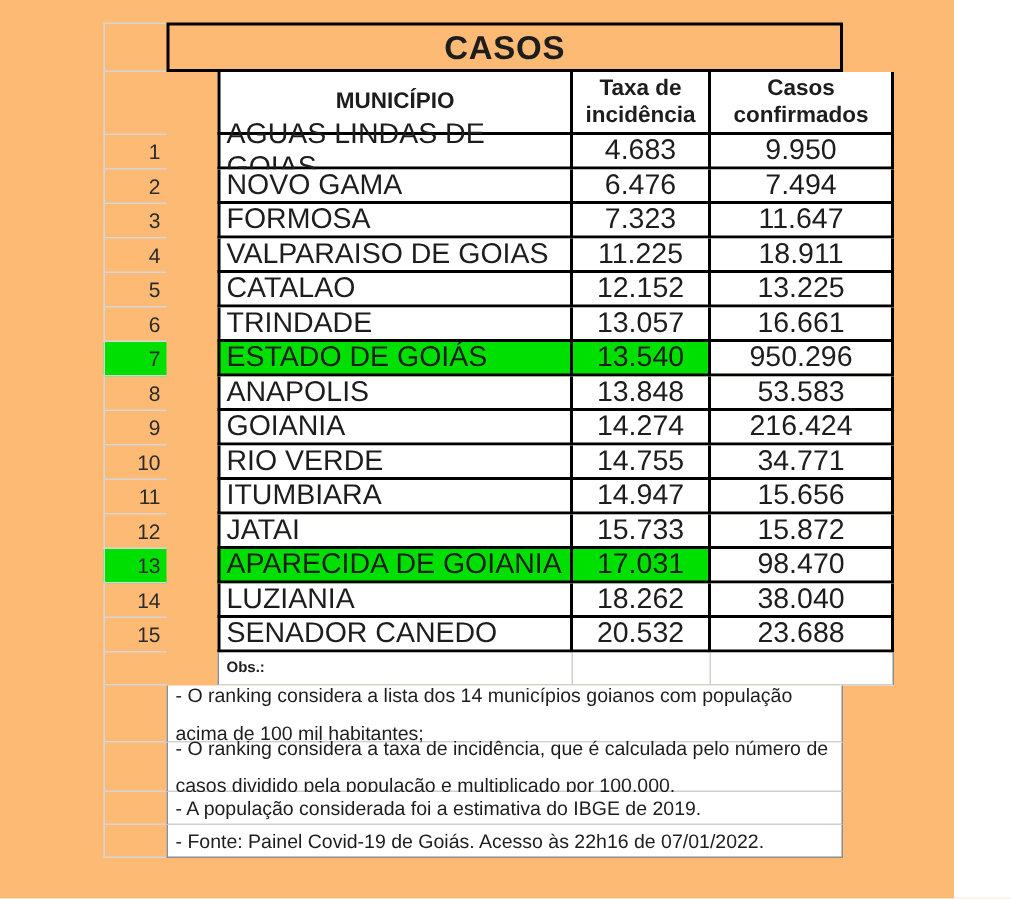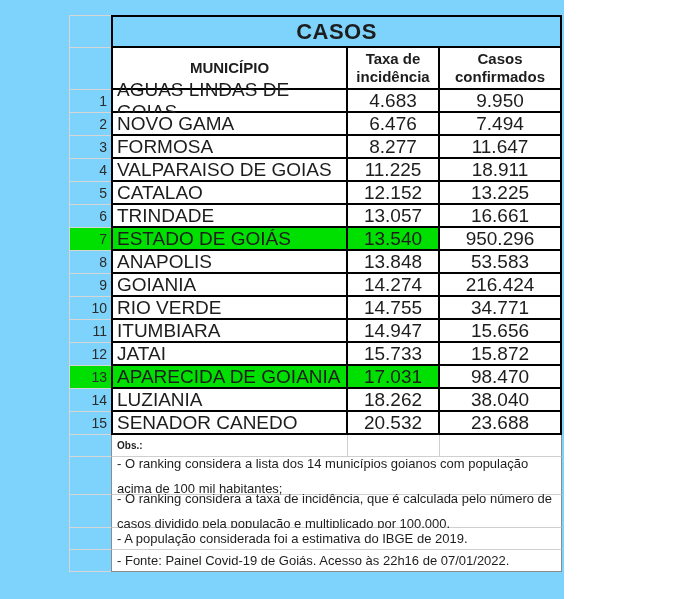--- a/index.html
+++ b/index.html
@@ -1,17 +1,17 @@
 <!DOCTYPE html>
 <html style="--hl: #00e000; --tborder: #000000; --grid: #d6d6d6; --nborder: #8c8c8c; --nsep: #cfcfcf; --text: #1d1d1d;"><head>
 <meta charset="utf-8">
 <style>
   html,body{margin:0;padding:0;background:#fff;}
   .canvas{
-    position:relative;width:564px;height:599px;background:#7dd3fc;overflow:hidden;
+    position:relative;width:636px;height:599px;background:#fdba74;overflow:hidden;
     font-family:"Liberation Sans", sans-serif;color:var(--text,#1d1d1d);
   }
   .sheet{position:absolute;left:69px;top:15px;width:493px;}
   .trow{display:flex;}
   
   .ncell{
     width:42px;box-sizing:border-box;flex:0 0 42px;
     border-left:1px solid var(--grid,#d6d6d6);
     border-bottom:1px solid var(--grid,#d6d6d6);
   }
@@ -26,21 +26,21 @@
     border:2px solid var(--tborder,#000);
     display:flex;align-items:center;justify-content:center;
     font-weight:bold;font-size:22px;letter-spacing:.5px;
   }
   .hcell,.dcell{
     box-sizing:border-box;
     border-right:2px solid var(--tborder,#000);
     border-bottom:2px solid var(--tborder,#000);
     background:#fff;
   }
-  .col-mun{width:237px;flex:0 0 237px;}
+  .col-mun{width:237px;flex:0 0 237px;margin-left:34px;}
   .col-taxa{width:92px;flex:0 0 92px;}
   .col-casos{width:122px;flex:0 0 122px;}
   .hcell.col-mun,.dcell.col-mun,.ocell.col-mun{border-left:2px solid var(--tborder,#000);}
   .ocell.col-mun{border-left:1px solid var(--nborder,#8c8c8c);}
   .hcell{
     font-weight:bold;font-size:15px;line-height:18px;text-align:center;
     display:flex;align-items:center;justify-content:center;
   }
   .dcell{font-size:19px;display:flex;align-items:center;}
   .dcell.col-mun{padding-left:4px;}
@@ -101,21 +101,21 @@
     </div>
     <div class="trow drow">
       <div class="ncell num">2</div>
       <div class="dcell col-mun">NOVO GAMA</div>
       <div class="dcell col-taxa">6.476</div>
       <div class="dcell col-casos">7.494</div>
     </div>
     <div class="trow drow">
       <div class="ncell num">3</div>
       <div class="dcell col-mun">FORMOSA</div>
-      <div class="dcell col-taxa">8.277</div>
+      <div class="dcell col-taxa">7.323</div>
       <div class="dcell col-casos">11.647</div>
     </div>
     <div class="trow drow">
       <div class="ncell num">4</div>
       <div class="dcell col-mun">VALPARAISO DE GOIAS</div>
       <div class="dcell col-taxa">11.225</div>
       <div class="dcell col-casos">18.911</div>
     </div>
     <div class="trow drow">
       <div class="ncell num">5</div>

